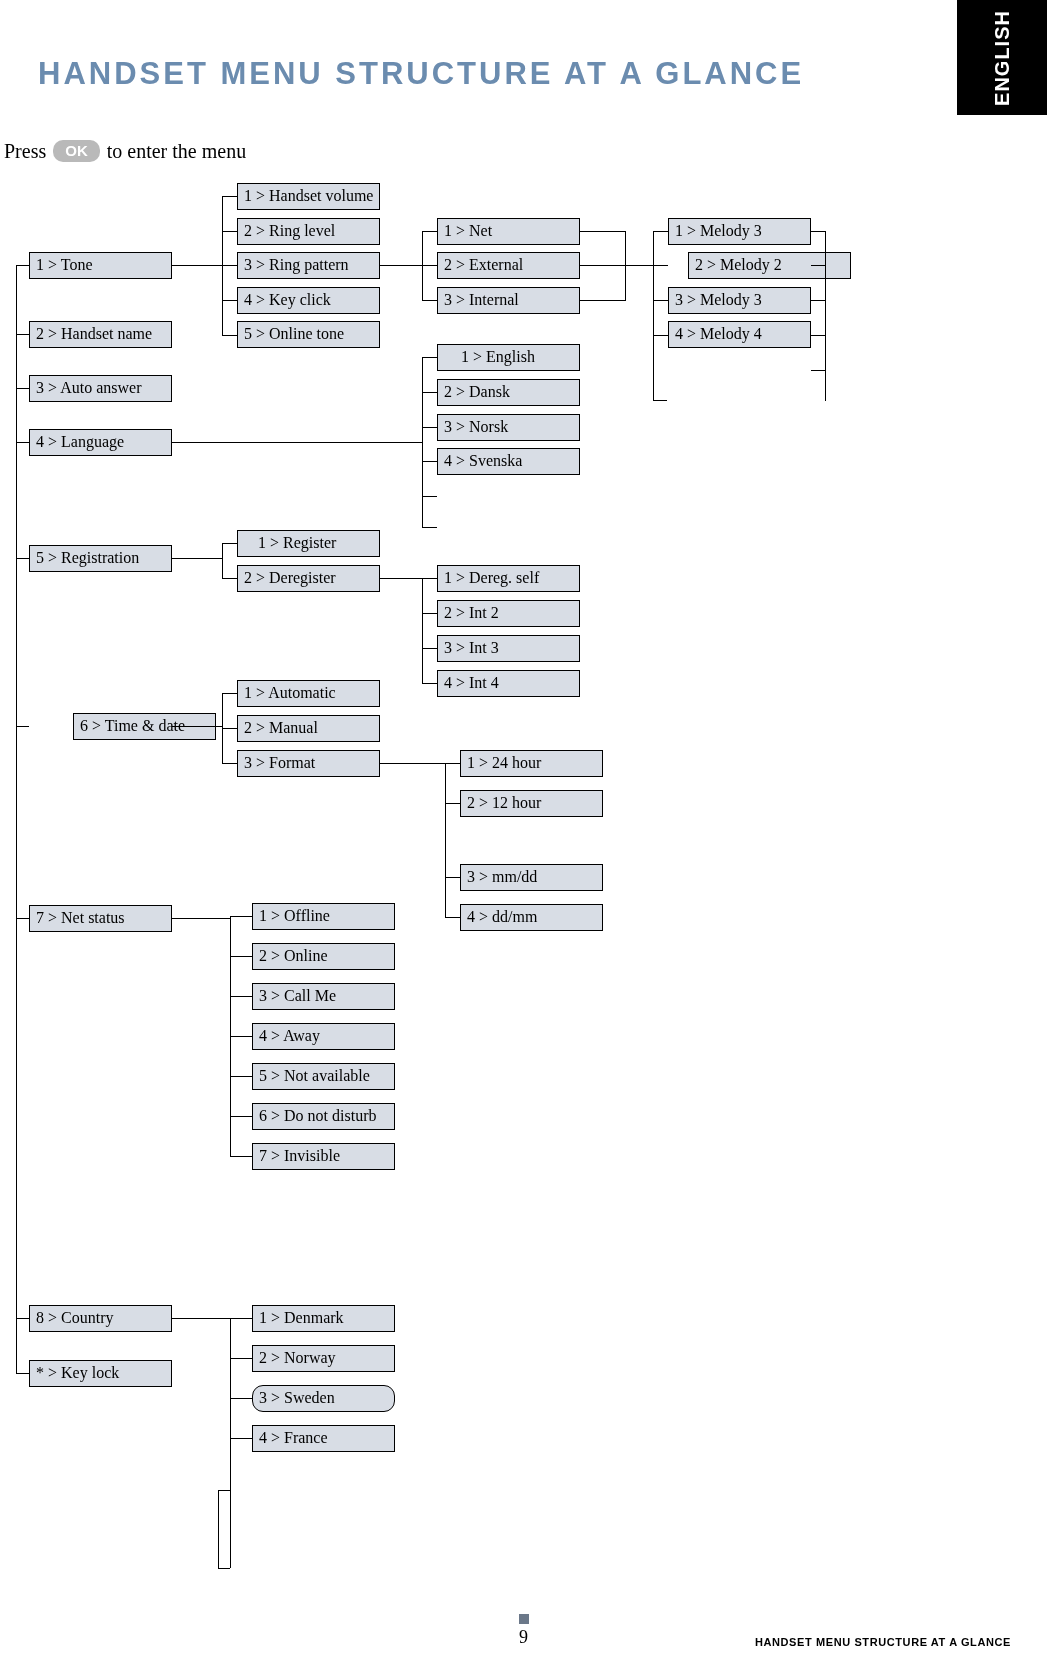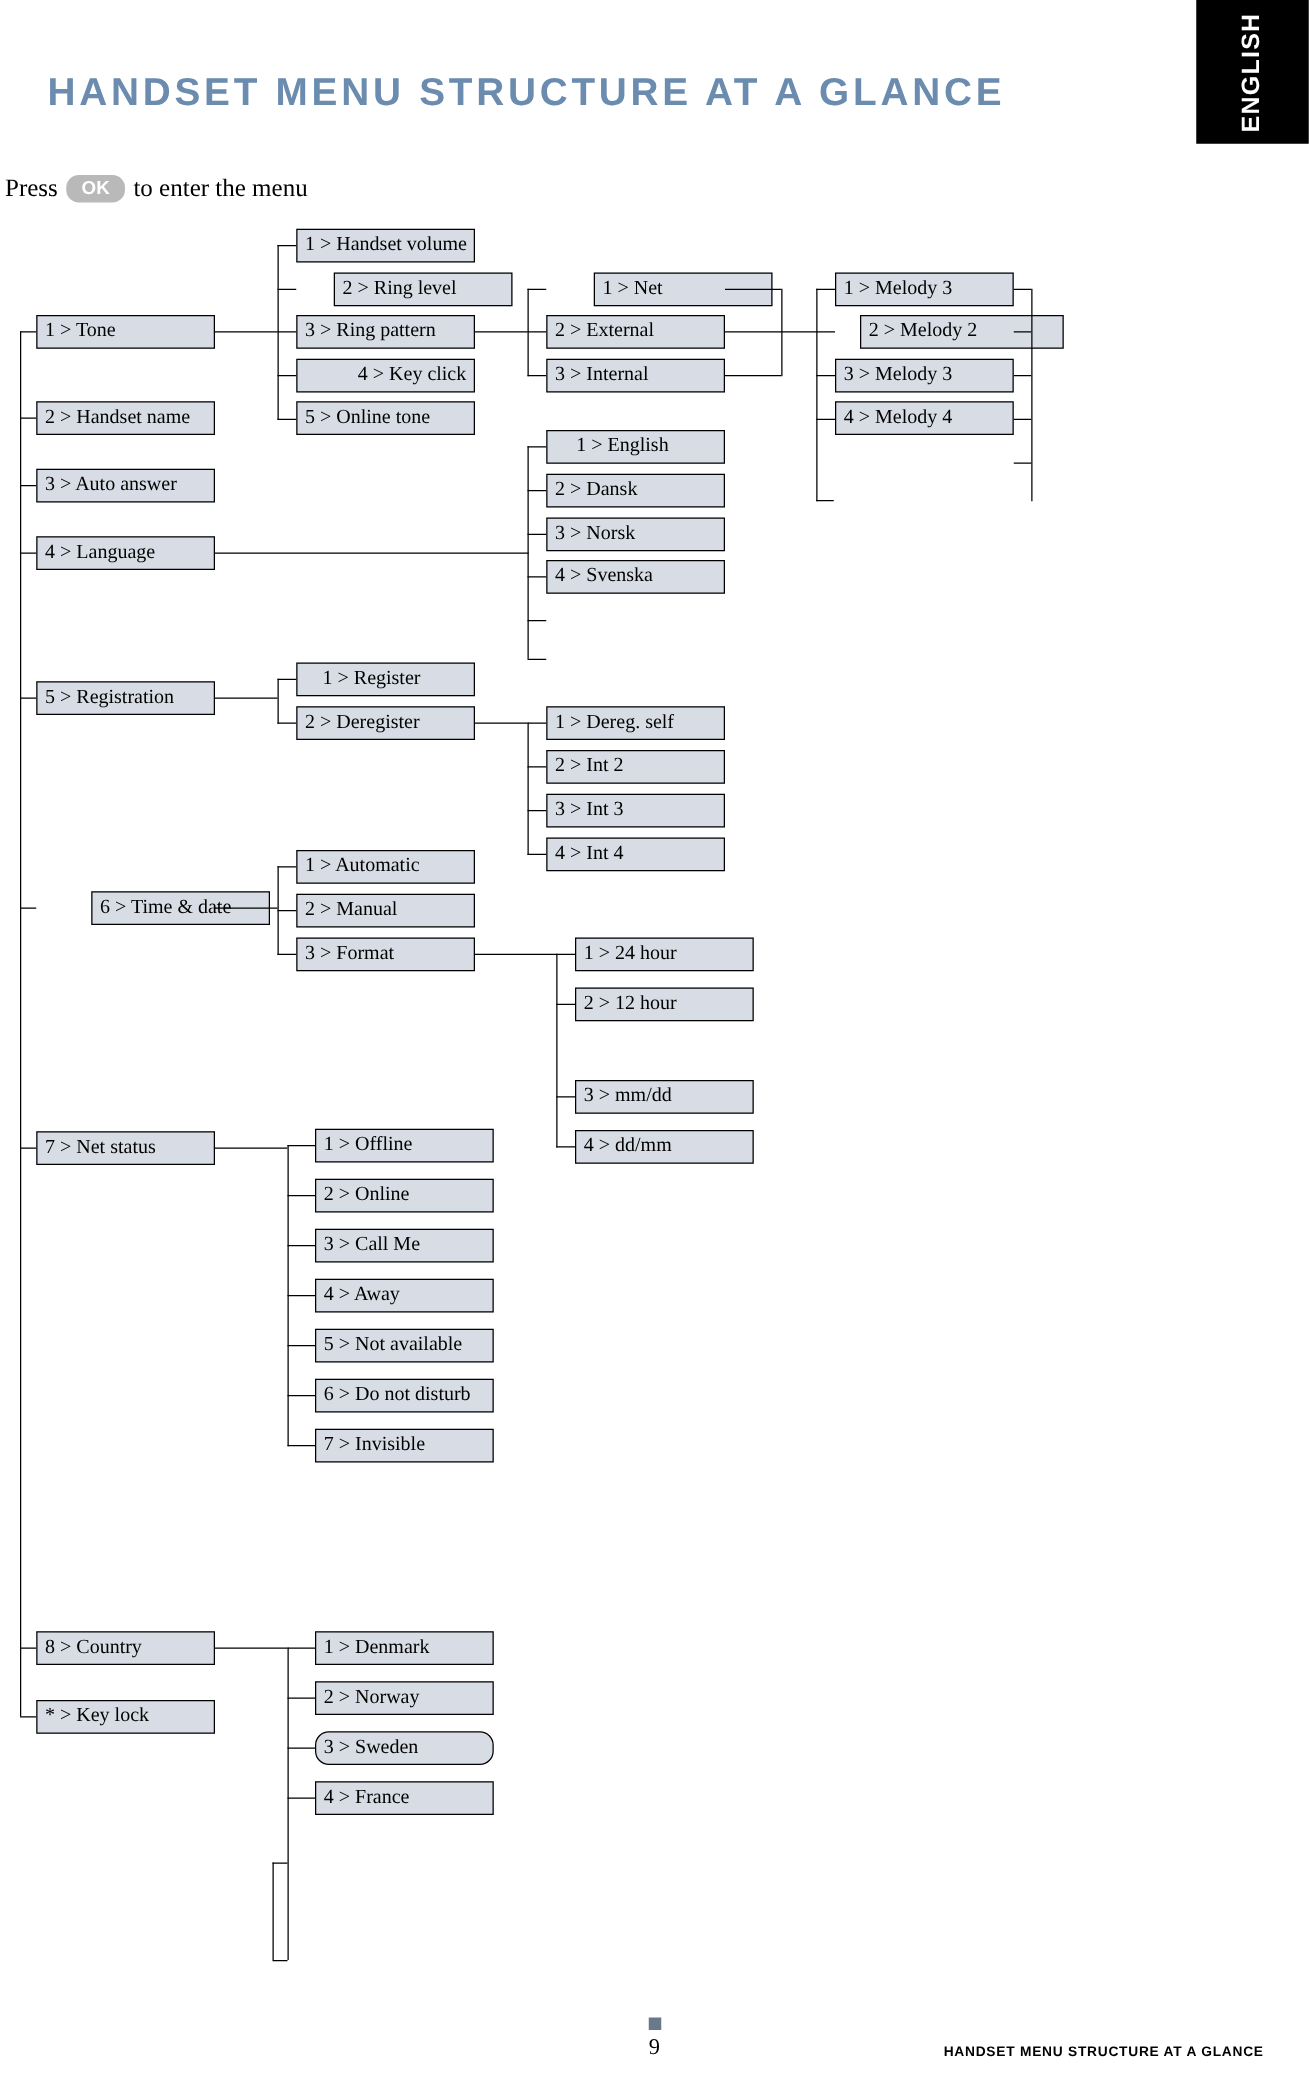--- a/index.html
+++ b/index.html
@@ -119,26 +119,26 @@
 <div class="node" style="left:29px;  top:321px; width:143px;"><span>2</span> &gt; <span>Handset name</span></div>
 <div class="node" style="left:29px;  top:375px; width:143px;"><span>3</span> &gt; <span>Auto answer</span></div>
 <div class="node" style="left:29px;  top:429px; width:143px;"><span>4</span> &gt; <span>Language</span></div>
 <div class="node" style="left:29px;  top:545px; width:143px;"><span>5</span> &gt; <span>Registration</span></div>
 <div class="node" style="left:29px;  top:713px; width:143px;margin-left:44px;"><span>6</span> &gt; <span>Time &amp; date</span></div>
 <div class="node" style="left:29px;  top:905px; width:143px;"><span>7</span> &gt; <span>Net status</span></div>
 <div class="node" style="left:29px;  top:1305px;width:143px;"><span>8</span> &gt; <span>Country</span></div>
 <div class="node" style="left:29px;  top:1360px;width:143px;"><span>*</span> &gt; <span>Key lock</span></div>
 
 <div class="node" style="left:237px; top:183px; width:143px;"><span>1</span> &gt; <span>Handset volume</span></div>
-<div class="node" style="left:237px; top:218px; width:143px;margin-left:30px;"><span>2</span> &gt; <span>Ring level</span></div>
+<div class="node" style="left:237px; top:218px; width:143px;"><span>2</span> &gt; <span>Ring level</span></div>
 <div class="node" style="left:237px; top:252px; width:143px;"><span>3</span> &gt; <span>Ring pattern</span></div>
-<div class="node" style="left:237px; top:287px; width:143px;text-align:right;"><span>4</span> &gt; <span>Key click</span></div>
+<div class="node" style="left:237px; top:287px; width:143px;"><span>4</span> &gt; <span>Key click</span></div>
 <div class="node" style="left:237px; top:321px; width:143px;"><span>5</span> &gt; <span>Online tone</span></div>
 
-<div class="node" style="left:437px; top:218px; width:143px;margin-left:38px;"><span>1</span> &gt; <span>Net</span></div>
+<div class="node" style="left:437px; top:218px; width:143px;"><span>1</span> &gt; <span>Net</span></div>
 <div class="node" style="left:437px; top:252px; width:143px;"><span>2</span> &gt; <span>External</span></div>
 <div class="node" style="left:437px; top:287px; width:143px;"><span>3</span> &gt; <span>Internal</span></div>
 
 <div class="node" style="left:668px; top:218px; width:143px;"><span>1</span> &gt; <span>Melody 3</span></div>
 <div class="node" style="left:688px; top:252px; width:163px;"><span>2</span> &gt; <span>Melody 2</span></div>
 <div class="node" style="left:668px; top:287px; width:143px;"><span>3</span> &gt; <span>Melody 3</span></div>
 <div class="node" style="left:668px; top:321px; width:143px;"><span>4</span> &gt; <span>Melody 4</span></div>
 
 <div class="node" style="left:437px; top:344px; width:143px;padding-left:23px;"><span>1</span> &gt; <span>English</span></div>
 <div class="node" style="left:437px; top:379px; width:143px;"><span>2</span> &gt; <span>Dansk</span></div>

